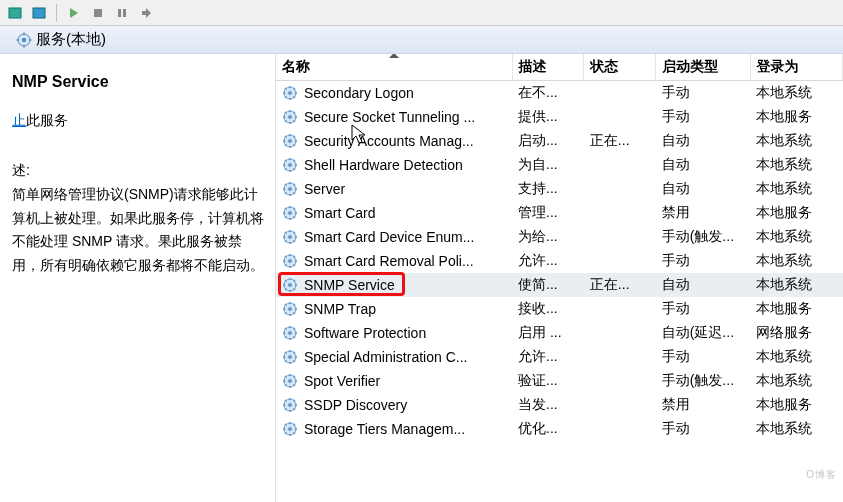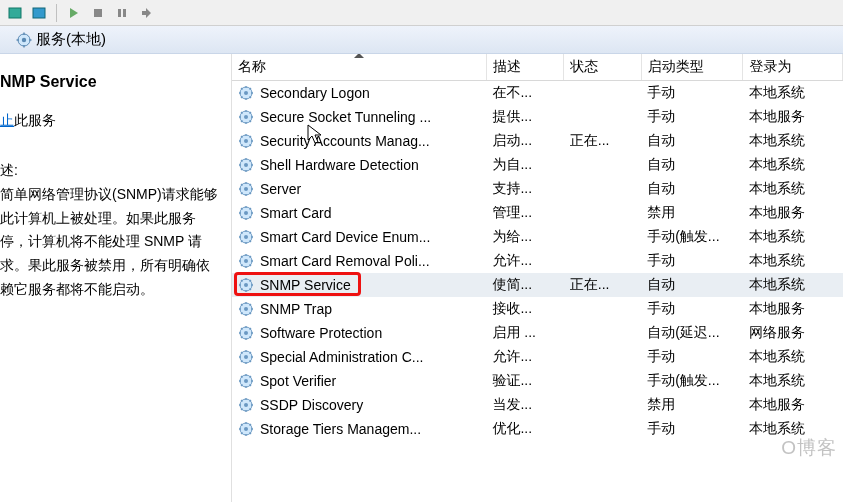--- a/index.html
+++ b/index.html
@@ -37,22 +37,22 @@
     font-size: 15px;
   }
   .header-bar .gear {
     margin-right: 4px;
   }
   .main {
     display: flex;
     height: calc(502px - 26px - 28px);
   }
   .left {
-    width: 232px;
-    padding: 10px 10px 10px 0px;
+    width: 276px;
+    padding: 10px 10px 10px 12px;
     border-right: 1px solid #e0e0e0;
     font-size: 14px;
     line-height: 1.7;
   }
   .left h2 {
     font-size: 16px;
     font-weight: bold;
     margin: 4px 0 14px 0;
   }
   .left a { color:#0066cc; text-decoration: underline; cursor:pointer;}
@@ -62,21 +62,21 @@
     flex: 1;
     overflow: hidden;
     position: relative;
   }
   .grid {
     width: 100%;
     border-collapse: collapse;
   }
   .grid th {
     text-align: left;
-    font-weight: normal;
+    font-weight: bold;
     font-size: 14px;
     padding: 4px 6px;
     border-right: 1px solid #e4e4e4;
     border-bottom: 1px solid #d8d8d8;
     background: #fff;
     position: relative;
     white-space: nowrap;
   }
   .grid td {
     padding: 3px 6px;
@@ -101,23 +101,23 @@
     width:0;height:0;border-left:5px solid transparent;border-right:5px solid transparent;border-bottom:5px solid #555;
   }
   .highlight-box {
     position: absolute;
     border: 3px solid #e11;
     border-radius: 4px;
     pointer-events: none;
   }
   .watermark {
     position: absolute;
-    right: 6px; bottom: 41px;
+    right: 6px; bottom: 20px;
     color: rgba(120,120,120,0.45);
-    font-size: 19px;
+    font-size: 10px;
     letter-spacing: 1px;
   }
   .cursor {
     position:absolute;
     pointer-events:none;
   }
 </style>
 </head>
 <body>
 

